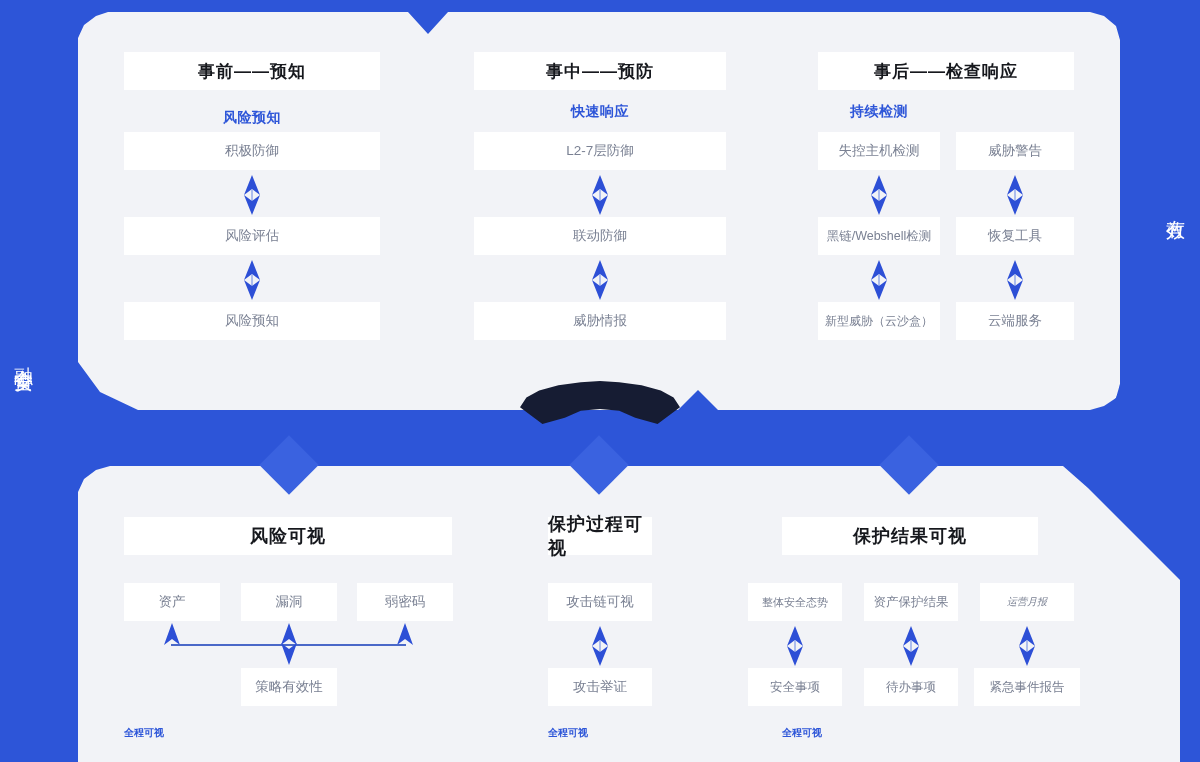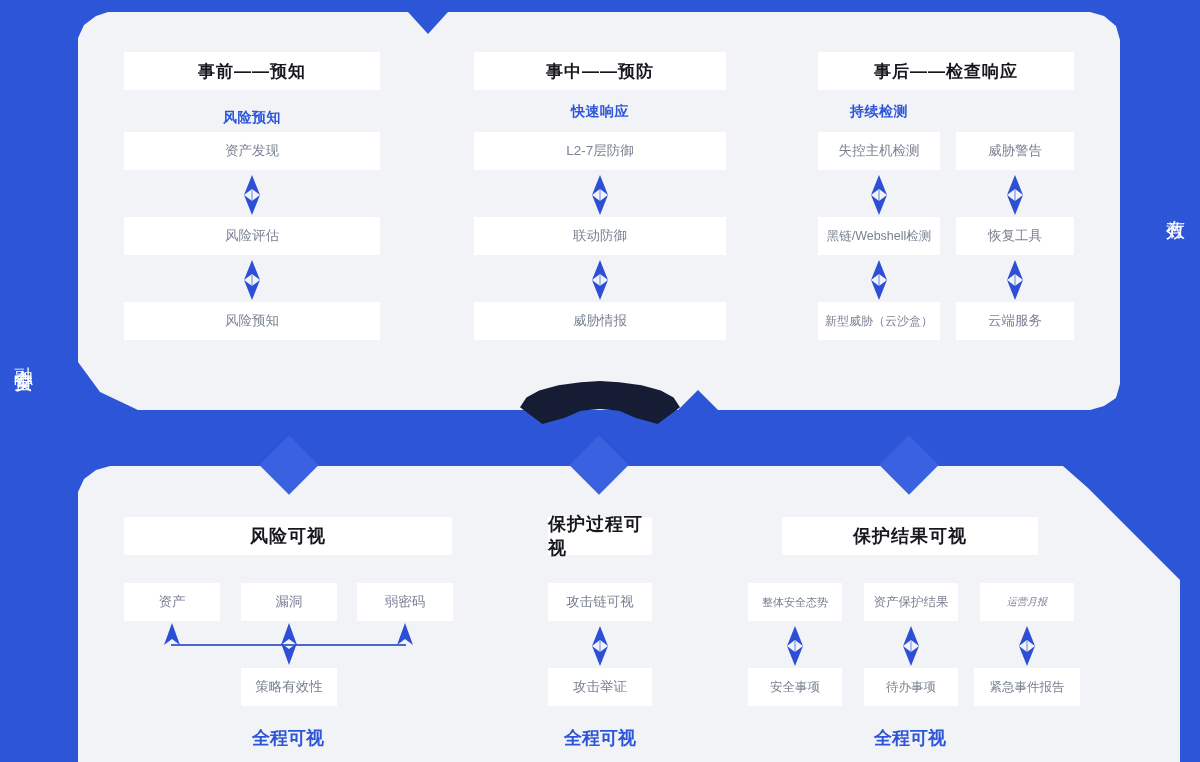--- a/index.html
+++ b/index.html
@@ -93,23 +93,22 @@
     position:absolute;
     color:#2d55d8;
     font-size:14px;
     font-weight:bold;
     text-align:center;
     letter-spacing:.5px;
   }
   .foot-title{
     position:absolute;
     color:#2d55d8;
-    font-size:18px;
+    font-size:10px;
     font-weight:bold;
-    text-align:center;
   }
   .node{
     position:absolute;
     background:#ffffff;
     color:#7a8193;
     font-size:13.5px;
     display:flex;align-items:center;justify-content:center;
     height:38px;
     white-space:nowrap;
   }
@@ -141,21 +140,21 @@
 <div class="diamond" style="left:578px;top:444px;"></div>
 <div class="diamond" style="left:888px;top:444px;"></div>
 
 <div id="center-blob"></div>
 
 <div class="side-label" id="side-left">融合安全</div>
 <div class="side-label" id="side-right">有效</div>
 
 <div class="group-title" style="left:124px;top:52px;width:256px;">事前——预知</div>
 <div class="sub-title" style="left:124px;top:109px;width:256px;">风险预知</div>
-<div class="node" style="left:124px;top:132px;width:256px;">资产发现</div>
+<div class="node" style="left:124px;top:132px;width:256px;">积极防御</div>
 <div class="node" style="left:124px;top:217px;width:256px;">风险评估</div>
 <div class="node" style="left:124px;top:302px;width:256px;">风险预知</div>
 
 <div class="group-title" style="left:474px;top:52px;width:252px;">事中——预防</div>
 <div class="sub-title" style="left:474px;top:103px;width:252px;">快速响应</div>
 <div class="node" style="left:474px;top:132px;width:252px;">L2-7层防御</div>
 <div class="node" style="left:474px;top:217px;width:252px;">联动防御</div>
 <div class="node" style="left:474px;top:302px;width:252px;">威胁情报</div>
 
 <div class="group-title" style="left:818px;top:52px;width:256px;">事后——检查响应</div>

